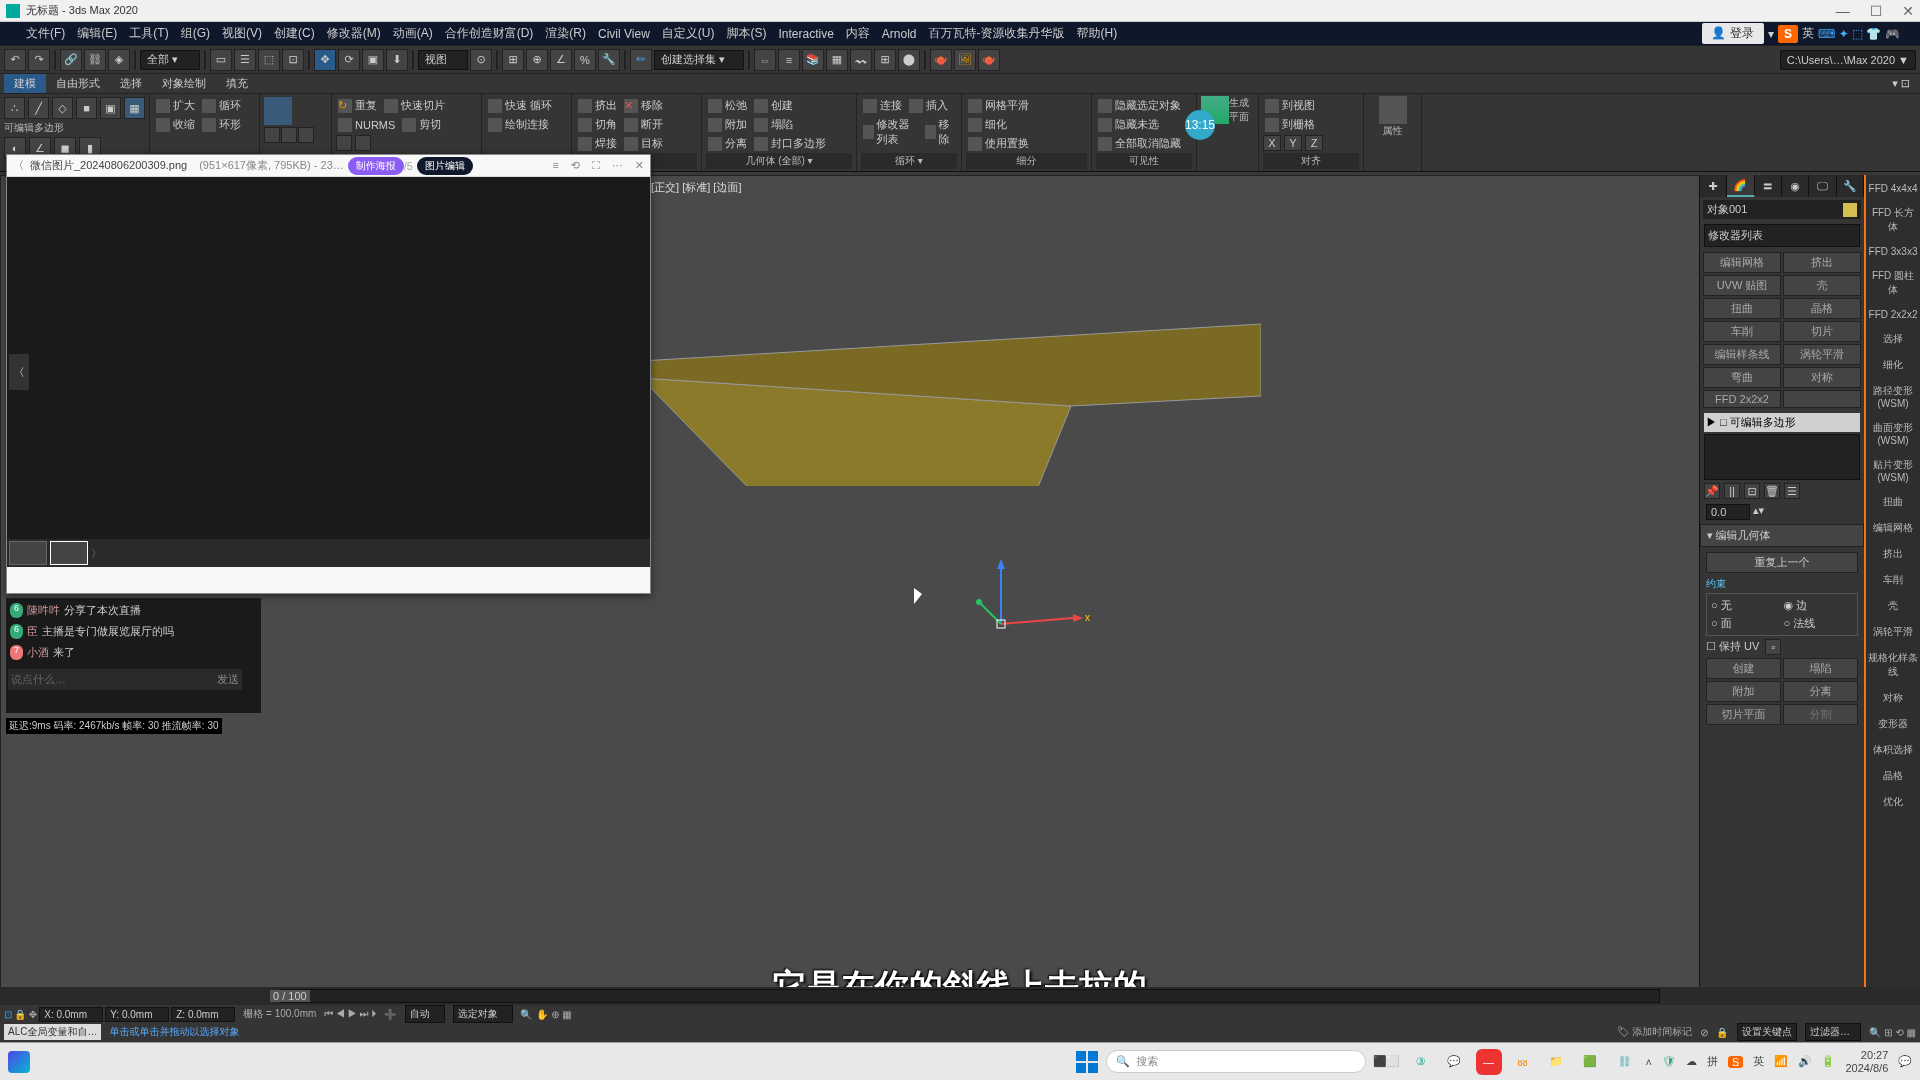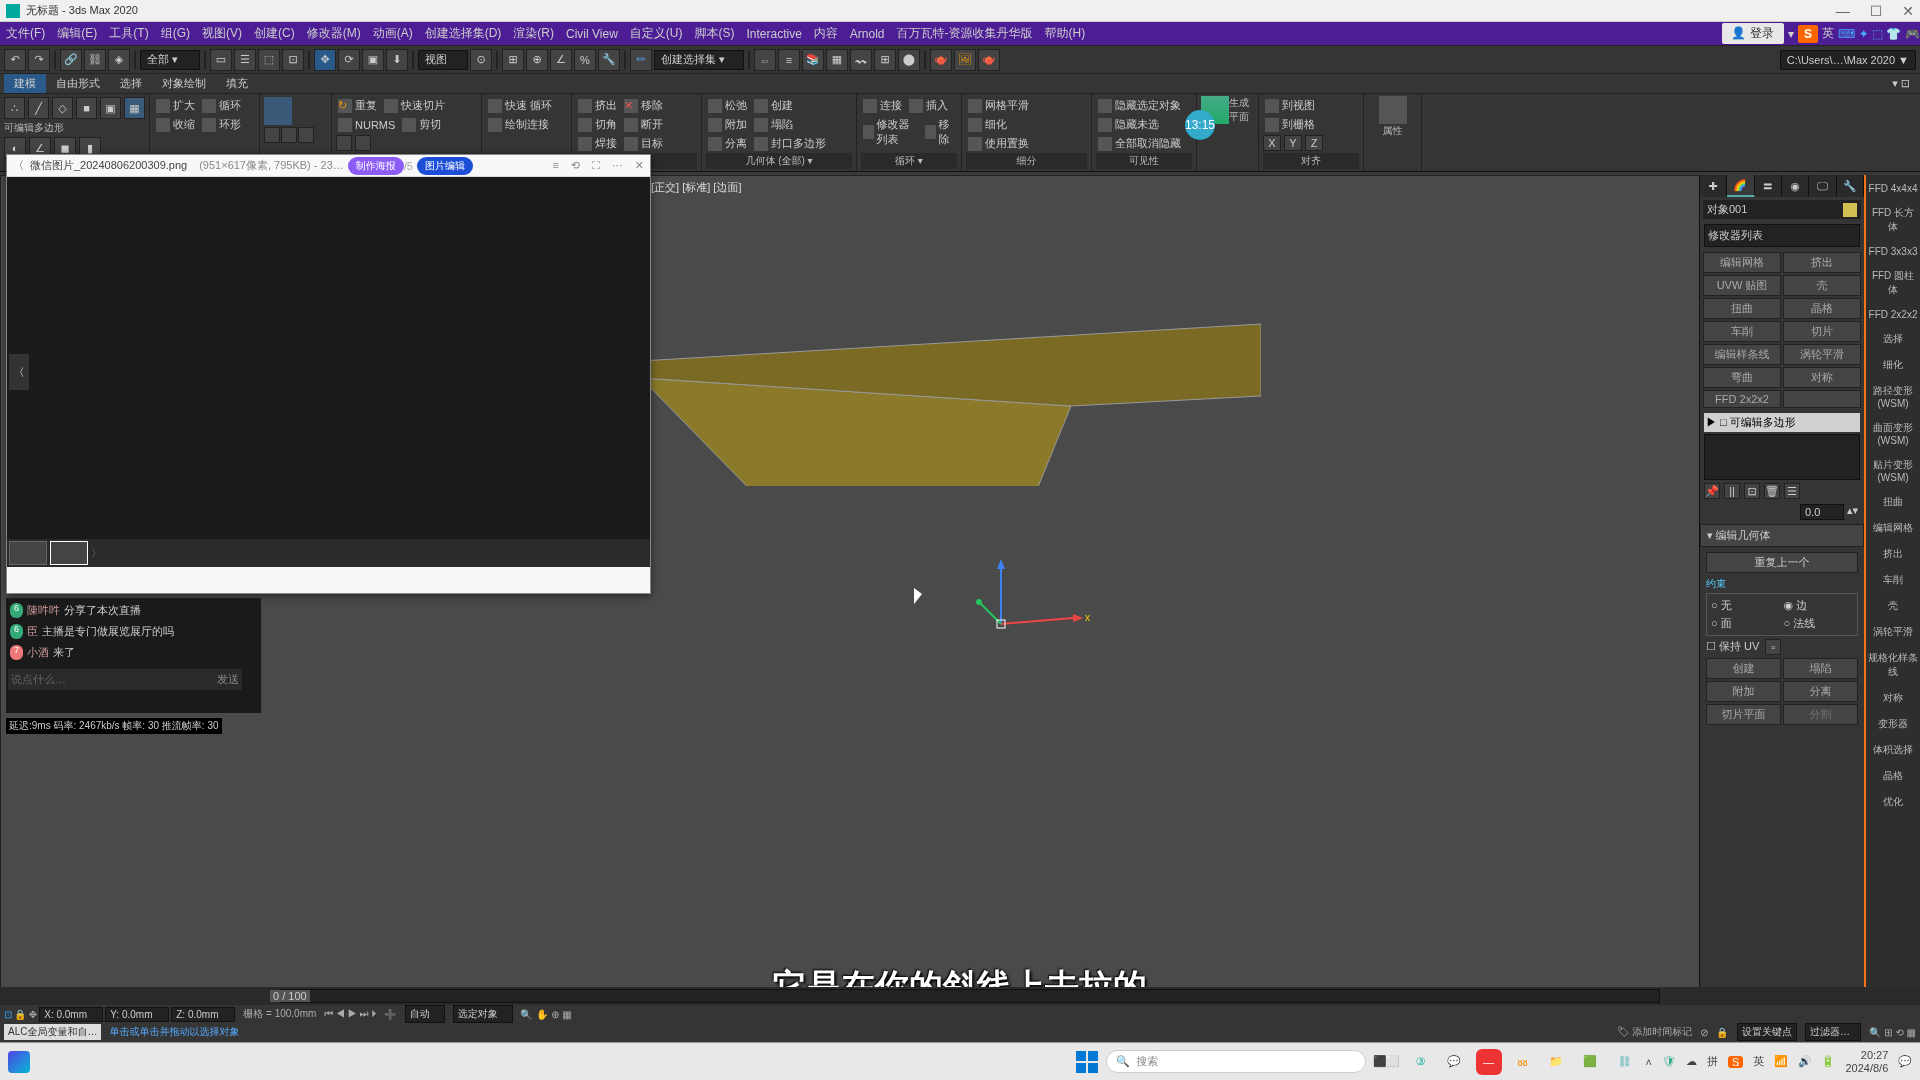--- a/index.html
+++ b/index.html
@@ -4,21 +4,21 @@
 <style>
 * { margin: 0; padding: 0; box-sizing: border-box; font-family: "Microsoft YaHei", Arial, sans-serif; }
 body { background: #3a3a3a; color: #ccc; font-size: 11px; overflow: hidden; width: 1920px; height: 1080px; position: relative; }
 
 
 .titlebar { background: #f0f0f0; height: 22px; display: flex; align-items: center; padding: 0 6px; color: #333; border-bottom: 1px solid #ccc; }
 .titlebar .icon-3ds { width: 14px; height: 14px; background: #00a99d; margin-right: 6px; display: inline-block; }
 .window-controls { margin-left: auto; display: flex; gap: 20px; font-size: 14px; color: #666; }
 
 
-.menubar { background: #4c1d95; height: 24px; display: flex; align-items: center; padding: 0 0; color: #ccc; font-size: 12px; border-bottom: 1px solid #222; }
+.menubar { background: #0f172a; height: 24px; display: flex; align-items: center; padding: 0 20px; color: #ccc; font-size: 12px; border-bottom: 1px solid #222; }
 .menubar > span { padding: 0 6px; cursor: pointer; }
 .menubar .right-side { margin-left: auto; display: flex; align-items: center; gap: 4px; }
 .login-box { background: #e8e8e8; color: #333; padding: 2px 10px; border-radius: 2px; }
 .ime-ind { background: #ff6600; color: #fff; padding: 2px 6px; font-weight: bold; border-radius: 2px; }
 
 
 .toolbar-row { background: #353535; height: 28px; display: flex; align-items: center; padding: 0 4px; gap: 2px; border-bottom: 1px solid #222; }
 .tb-btn { width: 22px; height: 22px; background: #444; border: 1px solid #222; display: inline-flex; align-items: center; justify-content: center; }
 .tb-btn.active { background: #2a5a8a; }
 .tb-dropdown { background: #222; border: 1px solid #111; padding: 2px 6px; color: #ccc; min-width: 60px; height: 20px; display: inline-flex; align-items: center; }
@@ -68,21 +68,21 @@
 .radio-grid { display:grid; grid-template-columns:1fr 1fr; gap:3px; border:1px solid #555; padding:4px; margin:2px 0;}
 .far-right { width: 56px; background: #2e2e2e; border-left: 2px solid #f97316; display:flex; flex-direction:column; gap:4px; padding:4px 2px; font-size: 10px; text-align:center; position:absolute; right:0; top:175px; bottom:55px; }
 .far-right .r-btn { color:#bbb; padding:4px 0; }
 .clock-badge { width:30px; height:30px; background: radial-gradient(circle,#3ac 60%,#29b); border-radius:50%; color:#fff; font-size:12px; display:flex; align-items:center; justify-content:center; position:absolute; }
 
 
 .imgviewer { position: absolute; left: 6px; top: 154px; width: 645px; height: 440px; background: #f8f8f8; border: 1px solid #888; box-shadow: 0 2px 8px rgba(0,0,0,0.5); }
 .imgviewer-title { height: 22px; background: #f8f8f8; display: flex; align-items: center; padding: 0 6px; font-size: 11px; color: #444; border-bottom: 1px solid #ddd; }
 .imgviewer-title .pill { padding: 2px 8px; border-radius: 10px; font-size: 10px; color: #fff; margin-left: 4px; }
 .pill.purple { background: #8b5cf6; }
-.pill.blue { background: #1d4ed8; }
+.pill.blue { background: #0f172a; }
 .imgviewer-body { position: relative; background: #1a1a1a; height: 390px; }
 .render-img { margin: 8px 20px 0 45px; height: 375px; background: radial-gradient(ellipse at 50% 30%, #333 0%, #111 80%); position: relative; border-radius: 4px; overflow:hidden; }
 .booth-floor { position:absolute; bottom:30px; left:30px; right:30px; height:180px; background:linear-gradient(180deg,#3a5f8a,#2a4a6a); transform: perspective(600px) rotateX(55deg); transform-origin: bottom; }
 .booth-wall { position:absolute; top:60px; left:60px; width:200px; height:140px; background:#1565c0; border:6px solid #e8e8e8; }
 .booth-screen2 { position:absolute; top:70px; right:60px; width:130px; height:100px; background:#4a7a9a; border:4px solid #eee;}
 .booth-text { position:absolute; top:20px; left:90px; color:#fff; font-size:13px; font-weight:bold;}
 .booth-logo { position:absolute; top:65px; left:120px; background:#fff; color:#d97706; padding:4px 8px; font-size:9px; font-weight:bold;}
 .watermark { position:absolute; bottom:30px; right:30px; color:#3af; font-size:20px; font-weight:bold;}
 .dci { position:absolute; bottom:10px; right:30px; color:#888; font-size:10px;}
 .thumbrow { position:absolute; bottom:0; left:0; height:28px; background:#2a2a2a; width:100%; display:flex; align-items:center; gap:3px; padding:2px;}
@@ -133,21 +133,21 @@
 
 <div class="menubar">
   <span>文件(F)</span>
   <span>编辑(E)</span>
   <span>工具(T)</span>
   <span>组(G)</span>
   <span>视图(V)</span>
   <span>创建(C)</span>
   <span>修改器(M)</span>
   <span>动画(A)</span>
-  <span>创建选择集(D)</span>
+  <span>合作创造财富(D)</span>
   <span>渲染(R)</span>
   <span>Civil View</span>
   <span>自定义(U)</span>
   <span>脚本(S)</span>
   <span>Interactive</span>
   <span>内容</span>
   <span>Arnold</span>
   <span>百万瓦特-资源收集丹华版</span>
   <span>帮助(H)</span>
   <div class="right-side">
@@ -549,21 +549,21 @@
     </div>
     <div class="mod-sel">▶ □ 可编辑多边形</div>
     <div style="background:#222;height:46px;margin:0 4px;border:1px solid #111;"></div>
     <div style="display:flex;gap:4px;padding:3px 4px;">
       <div class="tb-btn" style="width:16px;height:16px;">📌</div>
       <div class="tb-btn" style="width:16px;height:16px;">||</div>
       <div class="tb-btn" style="width:16px;height:16px;">⊡</div>
       <div class="tb-btn" style="width:16px;height:16px;">🗑</div>
       <div class="tb-btn" style="width:16px;height:16px;">☰</div>
     </div>
-    <div style="display:flex;justify-content:flex-end;padding:2px 6px;gap:3px;">
+    <div style="display:flex;justify-content:flex-start;padding:2px 6px;gap:3px;">
       <span class="coord-input" style="width:44px;">0.0</span>
         <span>▴▾</span>
     </div>
     <div class="rollout-head">▾ <span>编辑几何体</span></div>
     <div class="rollout-body">
       <div class="b" style="background:#444;border:1px solid #222;text-align:center;padding:2px;">重复上一个</div>
       <div style="color:#5cf;font-size:10px;margin-top:4px;">约束</div>
       <div class="radio-grid">
         <label>○ <span>无</span></label>
         <label>◉ <span>边</span></label>

